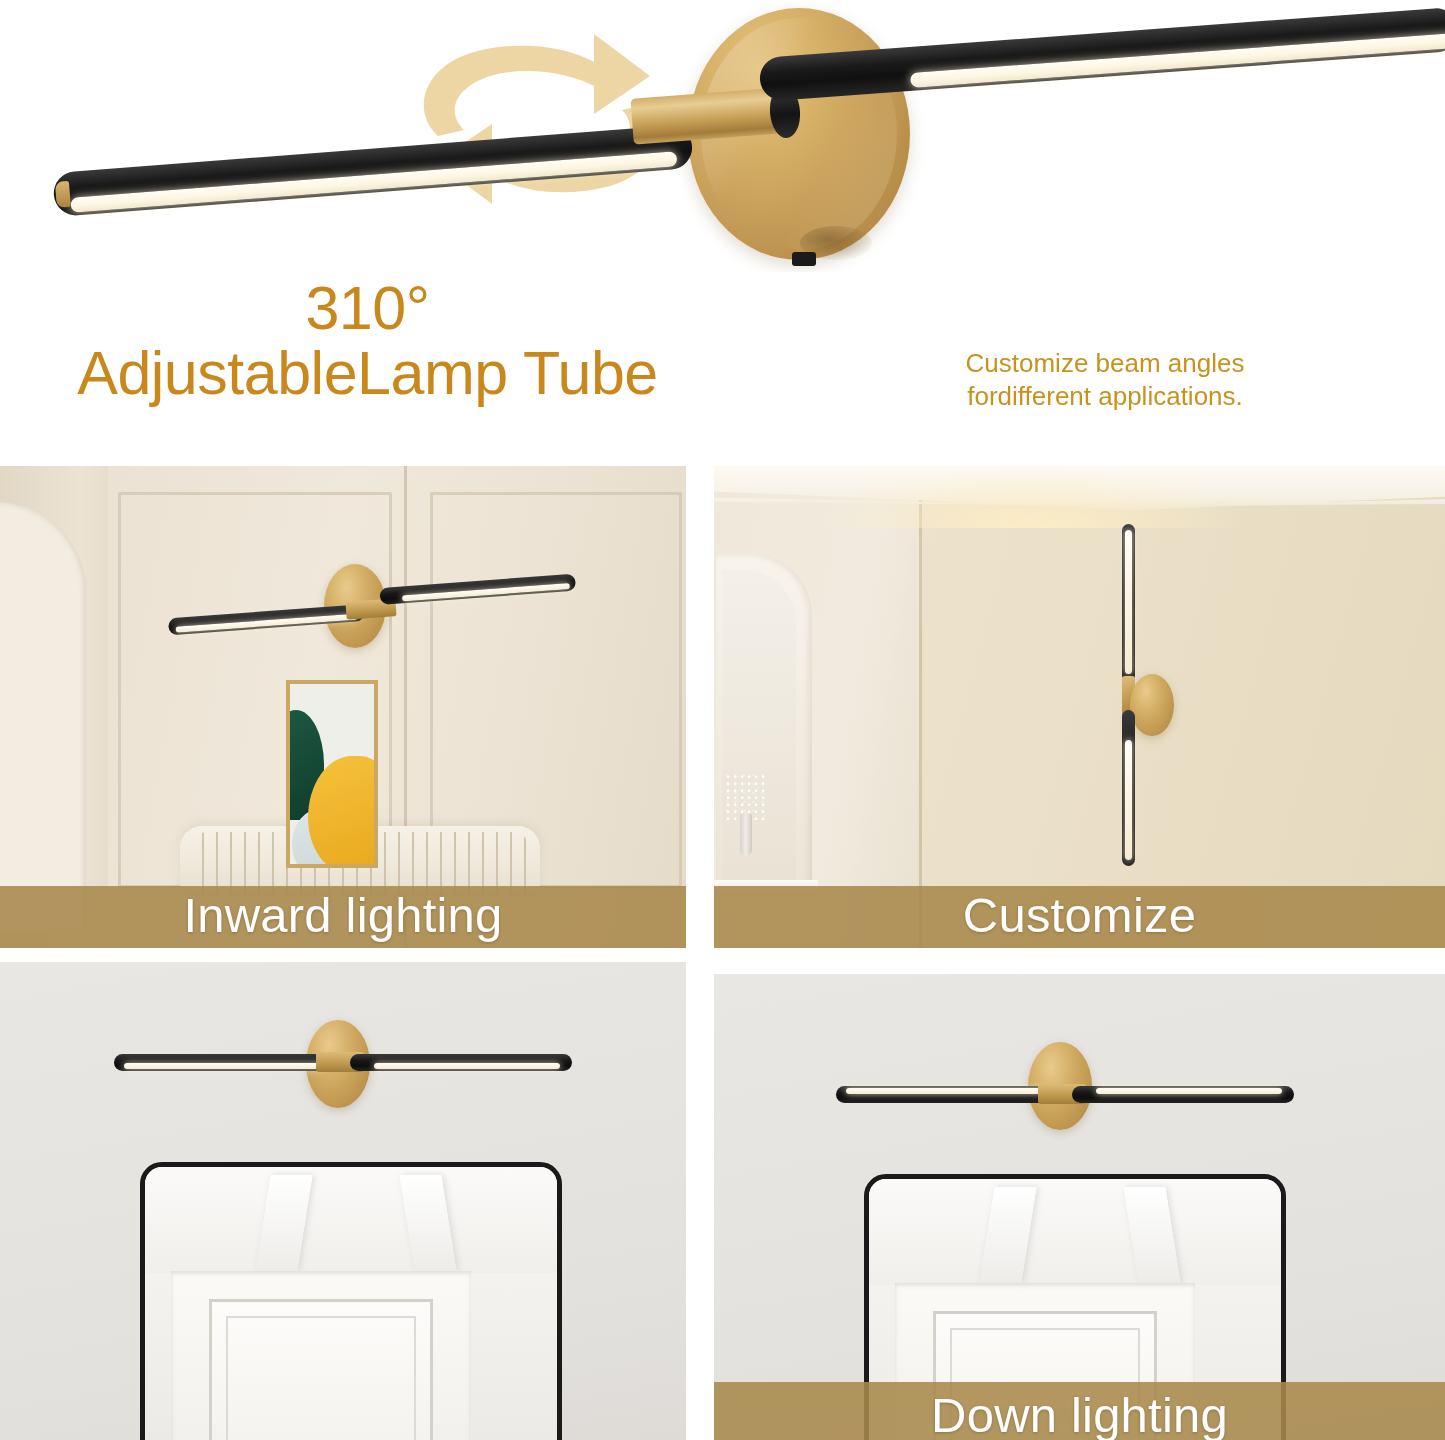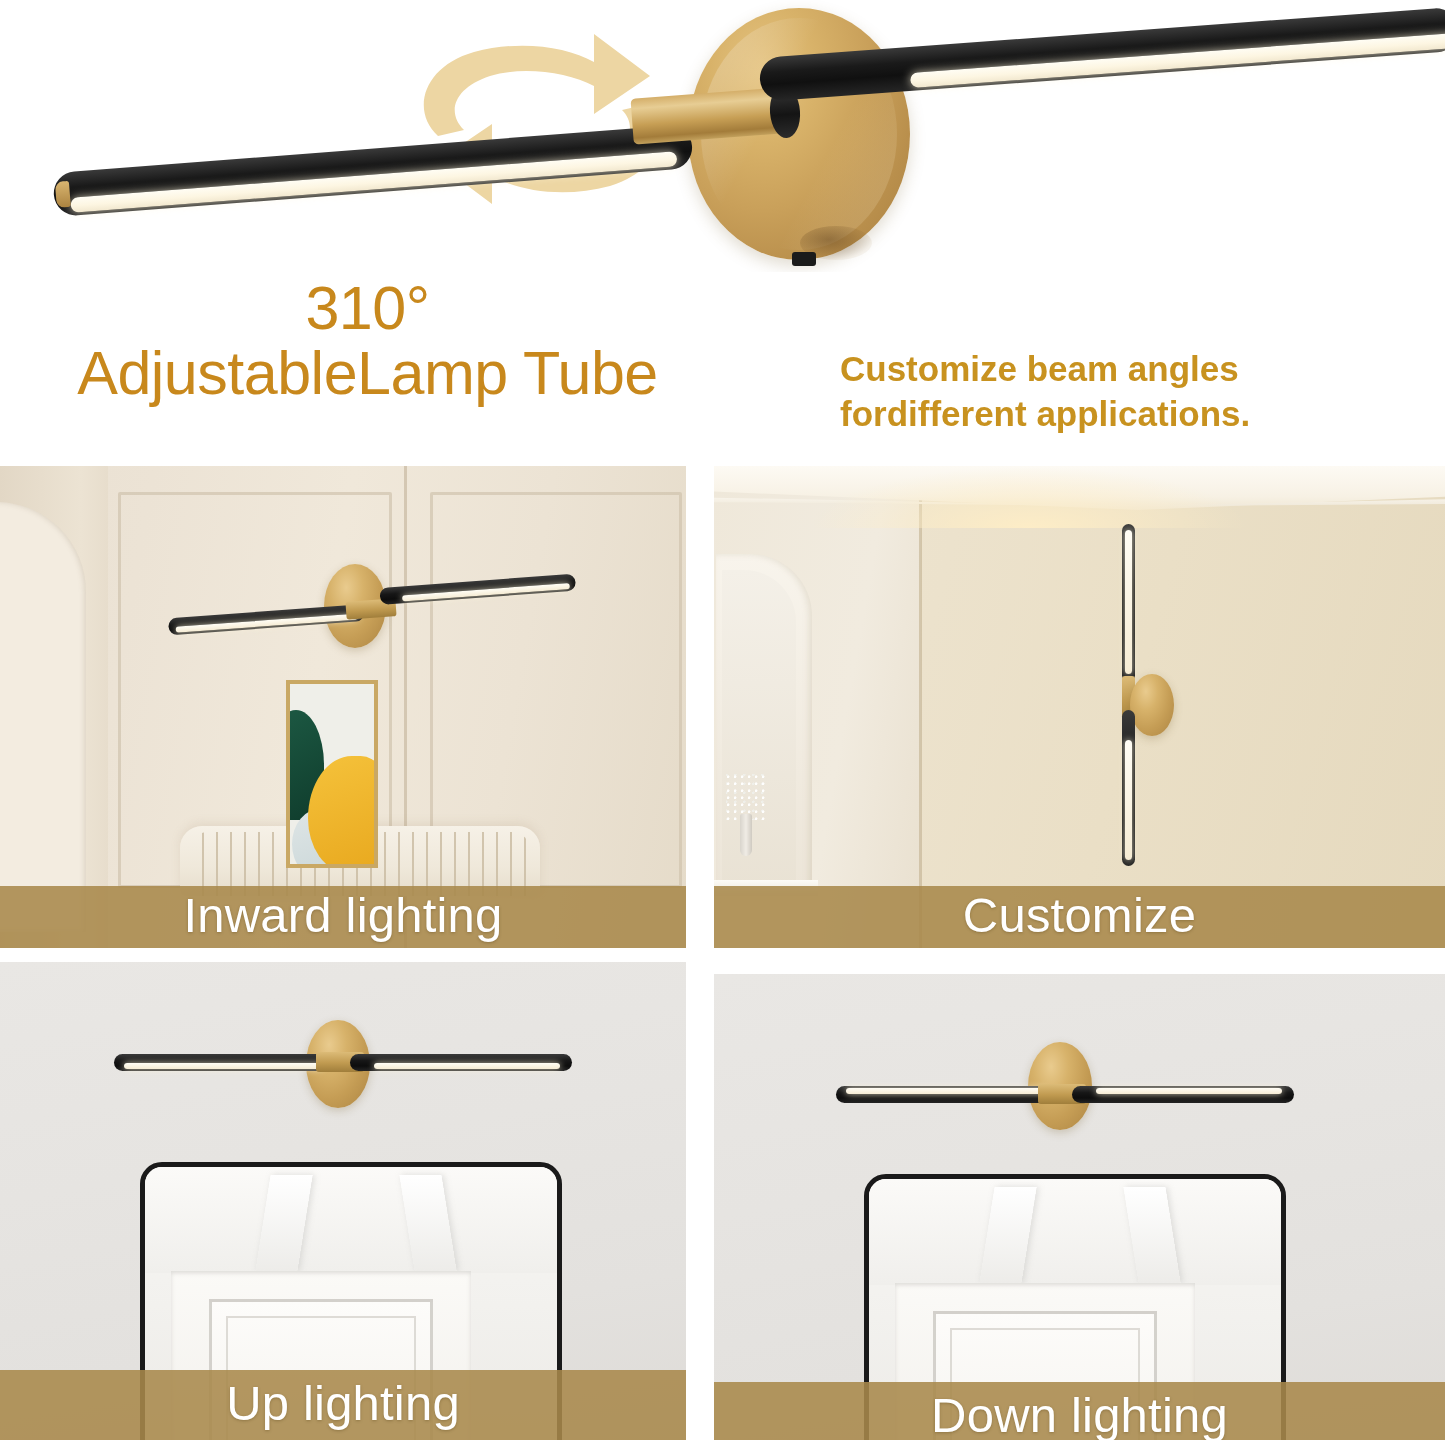--- a/index.html
+++ b/index.html
@@ -149,26 +149,25 @@
     font-size: 61px;
     line-height: 1.06;
     letter-spacing: -0.5px;
     white-space: pre-line;
   }
   .subhead {
     position: absolute;
     left: 840px;
     top: 347px;
     width: 530px;
-    text-align: left;
+    text-align: center;
     color: #c8921f;
-    font-size: 35px;
+    font-size: 26px;
     line-height: 1.28;
     white-space: pre-line;
-    font-weight: bold;
   }
 
   
   .grid {
     position: absolute;
     left: 0;
     top: 466px;
     width: 1445px;
     height: 974px;
   }
@@ -494,23 +493,20 @@
         <div class="disc" style="left:196px; top:6px; width:64px; height:88px;"></div>
         <div class="bar" style="left:4px; top:40px; width:222px; height:17px;">
           <div class="strip" style="left:10px; right:12px; bottom:2px; height:6px;"></div>
         </div>
         <div class="knuckle" style="left:206px; top:38px; width:48px; height:20px;"></div>
         <div class="bar" style="left:240px; top:40px; width:222px; height:17px;">
           <div class="strip" style="left:24px; right:12px; bottom:2px; height:6px;"></div>
         </div>
       </div>
     </div>
-    <div class="caption tall">
-      <span>Up lighting</span>
-    </div>
   </div>
 
   <div class="panel panel-br">
     <div class="scene gw-wall">
       <div class="gw-mirror right">
         <div class="gw-ceil"></div>
         <div class="gw-beam b1"></div>
         <div class="gw-beam b2"></div>
         <div class="gw-door">
           <div class="gw-door-inner">

